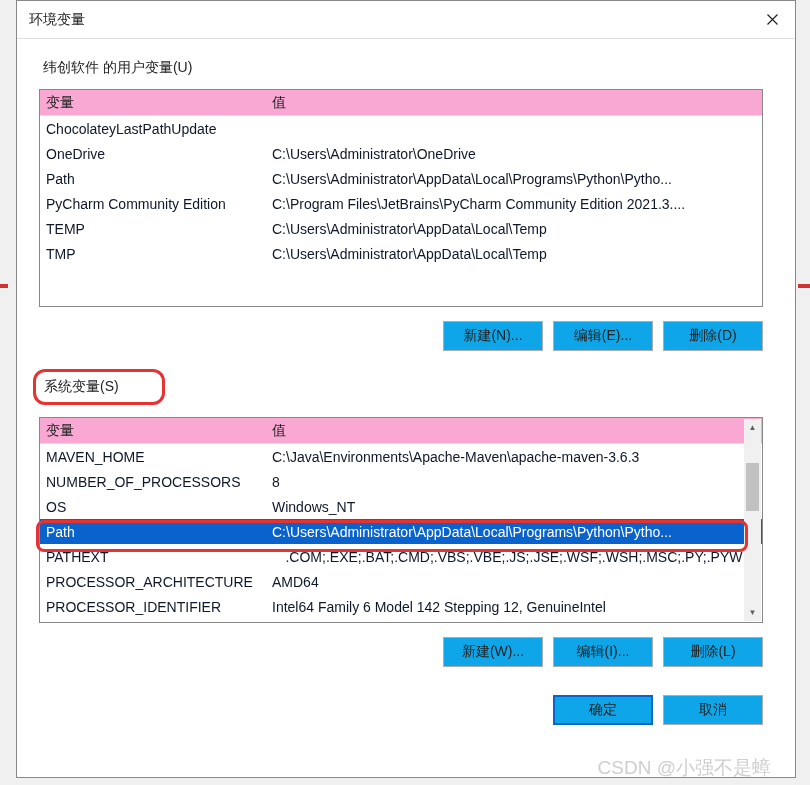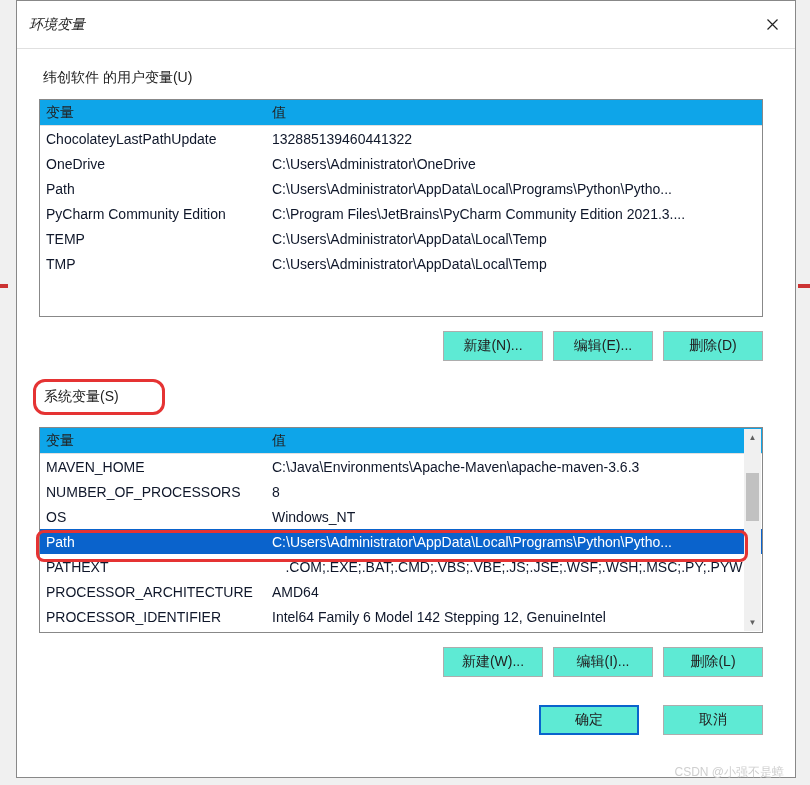--- a/index.html
+++ b/index.html
@@ -16,28 +16,27 @@
       left: 16px;
       top: 0;
       width: 780px;
       height: 778px;
       background: #ffffff;
       border: 1px solid #888;
       display: flex;
       flex-direction: column;
     }
     .titlebar {
-      height: 48px;
+      height: 38px;
       display: flex;
       align-items: center;
       padding-left: 12px;
       font-size: 14px;
       color: #222;
       border-bottom: 1px solid #e0e0e0;
-      font-style: italic;
     }
     .titlebar .spacer { flex: 1; }
     .close-btn {
       width: 46px;
       height: 34px;
       display: flex;
       align-items: center;
       justify-content: center;
       font-size: 14px;
       color: #222;
@@ -77,21 +76,21 @@
       width: 724px;
       display: flex;
       flex-direction: column;
     }
     .user-table { height: 218px; }
     .sys-table { height: 206px; position: relative; }
     .thead {
       display: flex;
       height: 26px;
       border-bottom: 1px solid #e0e0e0;
-      background: #0ea5e9;
+      background: #f9a8d4;
       justify-content: space-between;
     }
     .th {
       padding: 4px 6px 4px 6px;
       font-size: 14px;
       color: #222;
       display: flex;
       align-items: center;
     }
     .col-var { width: 226px; }
@@ -121,36 +120,36 @@
     .btn-row {
       display: flex;
       justify-content: flex-end;
       gap: 10px;
       margin-top: 14px;
       width: 724px;
     }
     .btn {
       width: 100px;
       height: 30px;
-      background: #5eead4;
+      background: #0ea5e9;
       border: 1px solid #adadad;
       font-size: 14px;
       color: #222;
       display: flex;
       align-items: center;
       justify-content: center;
       cursor: default;
     }
     .btn.primary {
       border: 2px solid #0a63cc;
     }
     .dialog-btns {
       display: flex;
       justify-content: flex-end;
-      gap: 24px;
+      gap: 10px;
       margin-top: 28px;
       width: 724px;
     }
     .scrollbar-v {
       position: absolute;
       right: 1px;
       top: 1px;
       bottom: 1px;
       width: 17px;
       background: #f0f0f0;
@@ -181,23 +180,23 @@
       left: -4px;
       right: 14px;
       top: 102px;
       height: 32px;
       border: 3px solid #e53333;
       border-radius: 8px;
       pointer-events: none;
     }
     .watermark {
       position: absolute;
-      right: 26px;
+      right: 39px;
       bottom: 4px;
-      font-size: 12px;
+      font-size: 19px;
       color: #cfcfcf;
       pointer-events: none;
     }
     .bg-accent-left {
       position: absolute;
       left: 0;
       top: 284px;
       width: 8px;
       height: 4px;
       background: #c33;
@@ -233,21 +232,20 @@
     <div class="group">
       <div class="group-label">纬创软件 的用户变量(U)</div>
       <div class="table-box user-table">
         <div class="thead">
           <div class="th col-var">变量</div>
           <div class="th col-val">值</div>
         </div>
         <div class="tbody" id="user-tbody">
             <div class="row">
               <div class="td col-var">ChocolateyLastPathUpdate</div>
-              <div class="td col-val">132885139460441322</div>
             </div>
             <div class="row">
               <div class="td col-var">OneDrive</div>
               <div class="td col-val">C:\Users\Administrator\OneDrive</div>
             </div>
             <div class="row">
               <div class="td col-var">Path</div>
               <div class="td col-val">C:\Users\Administrator\AppData\Local\Programs\Python\Pytho...</div>
             </div>
             <div class="row">

